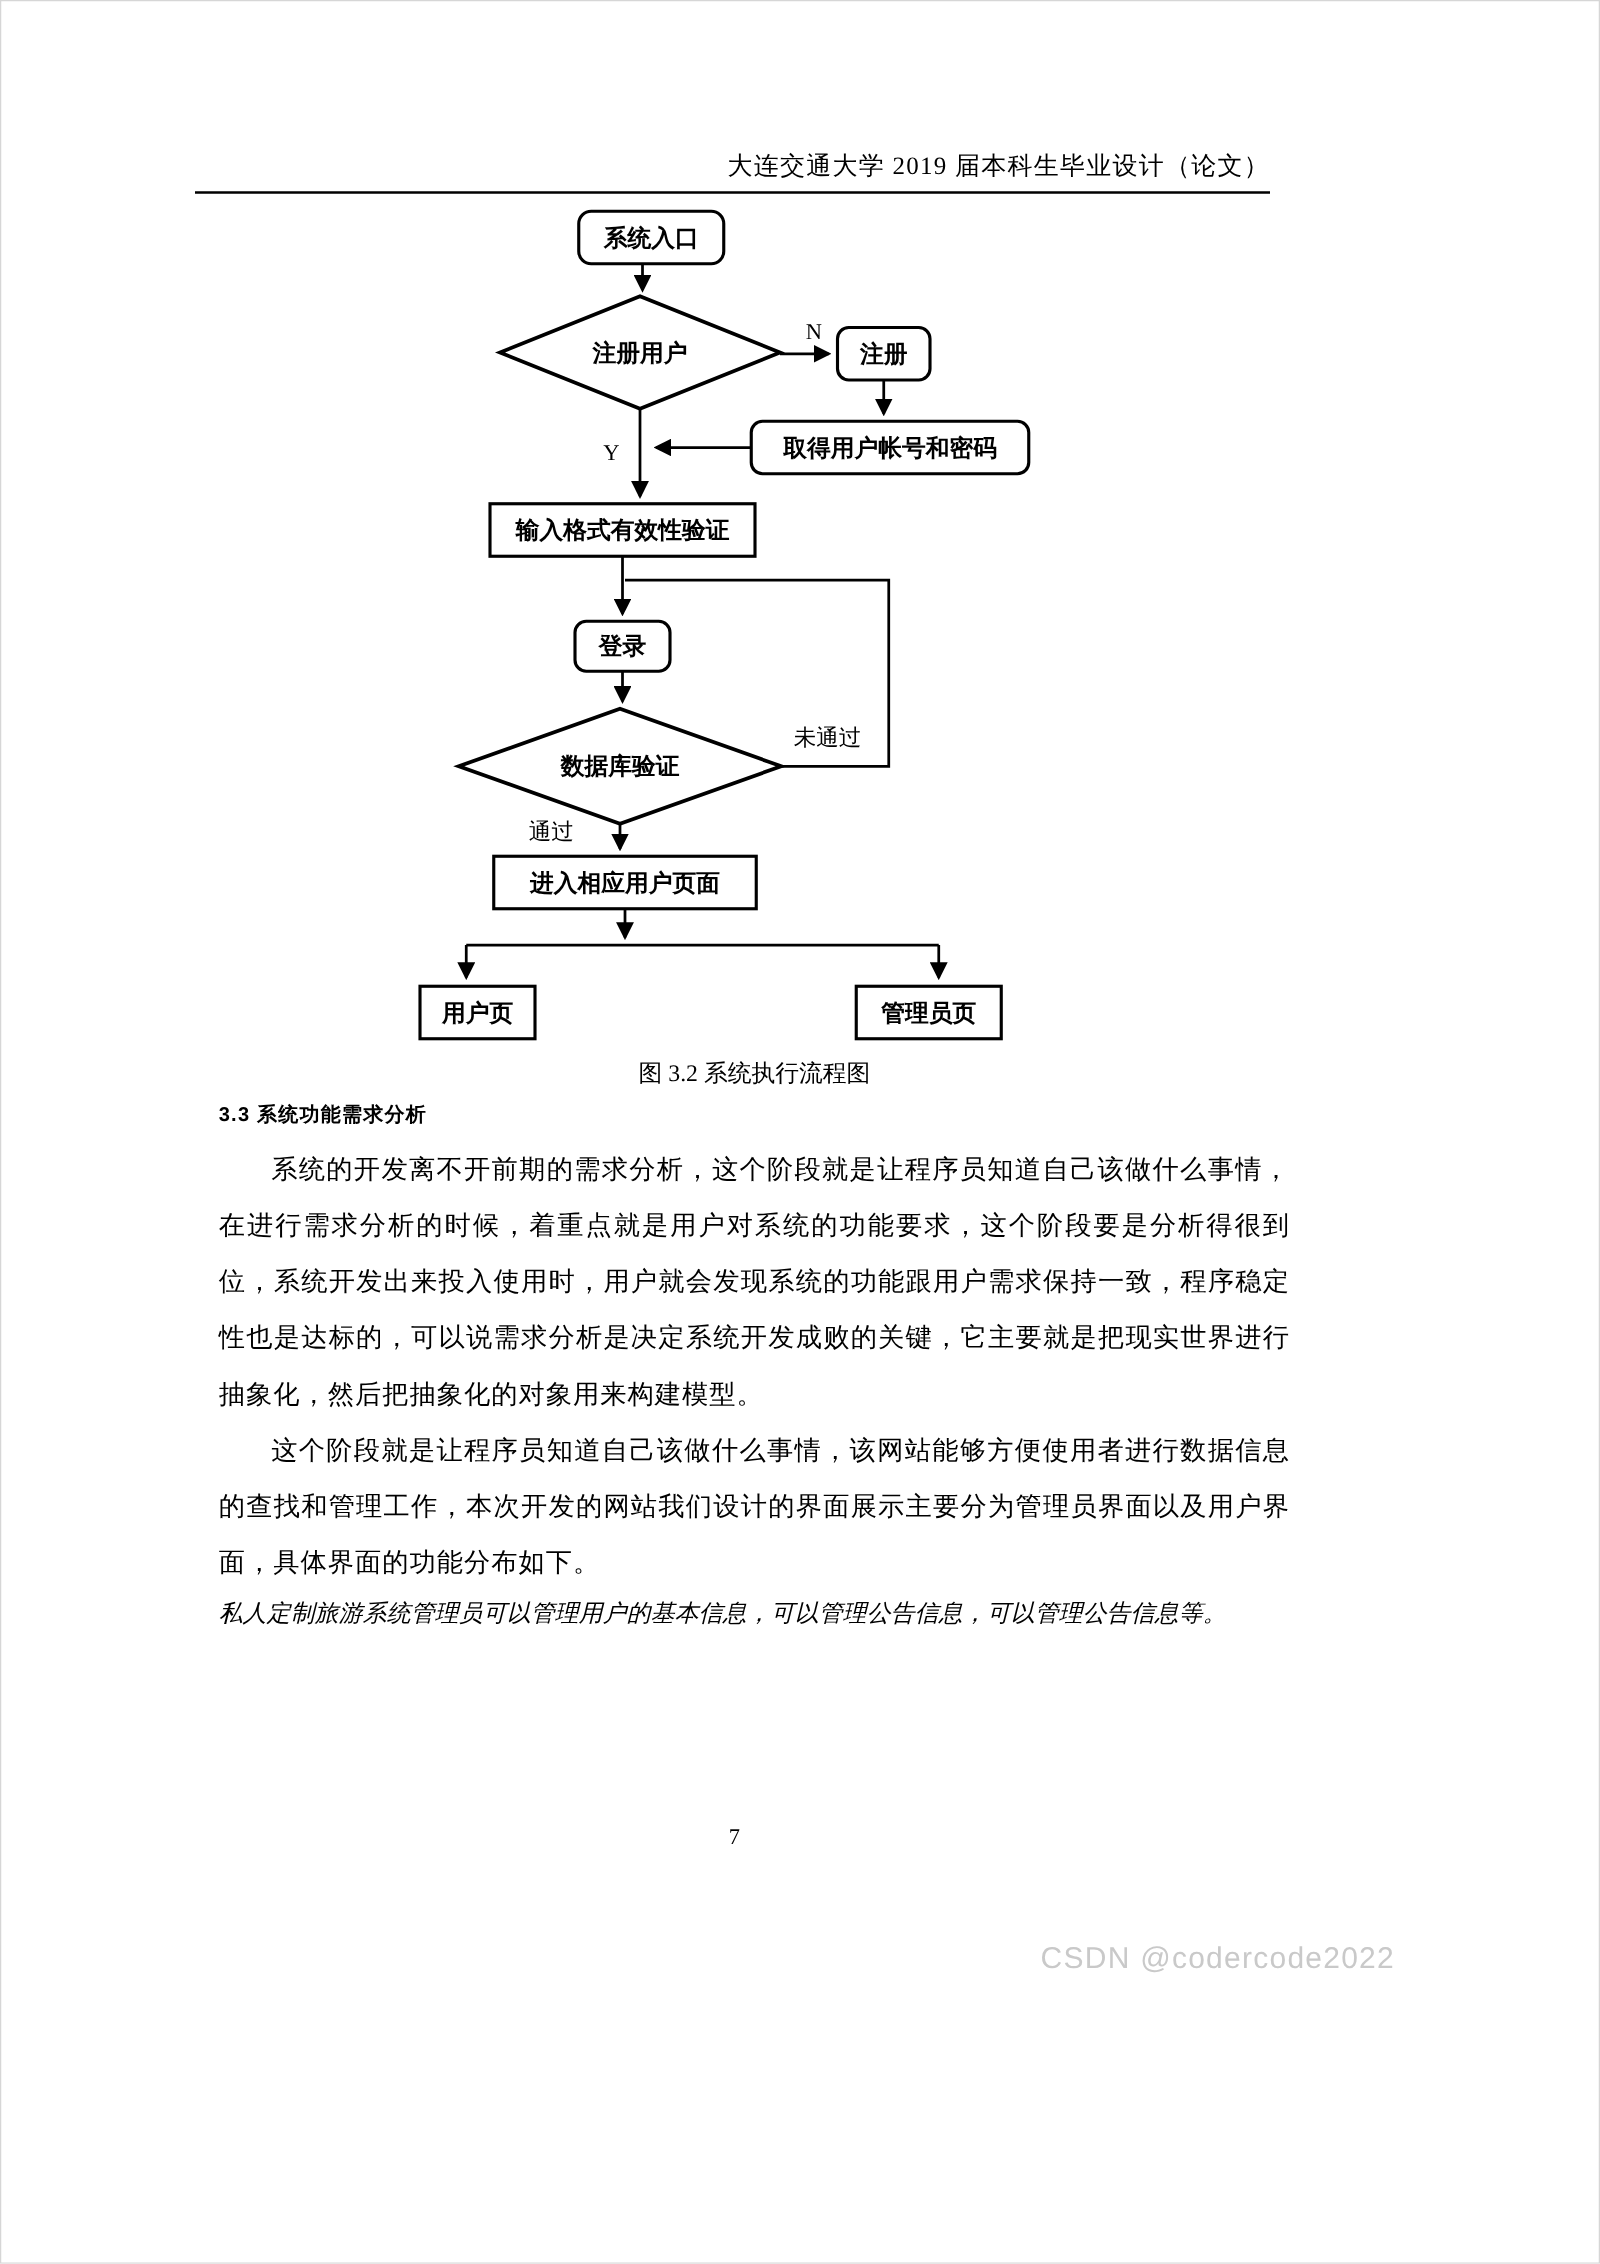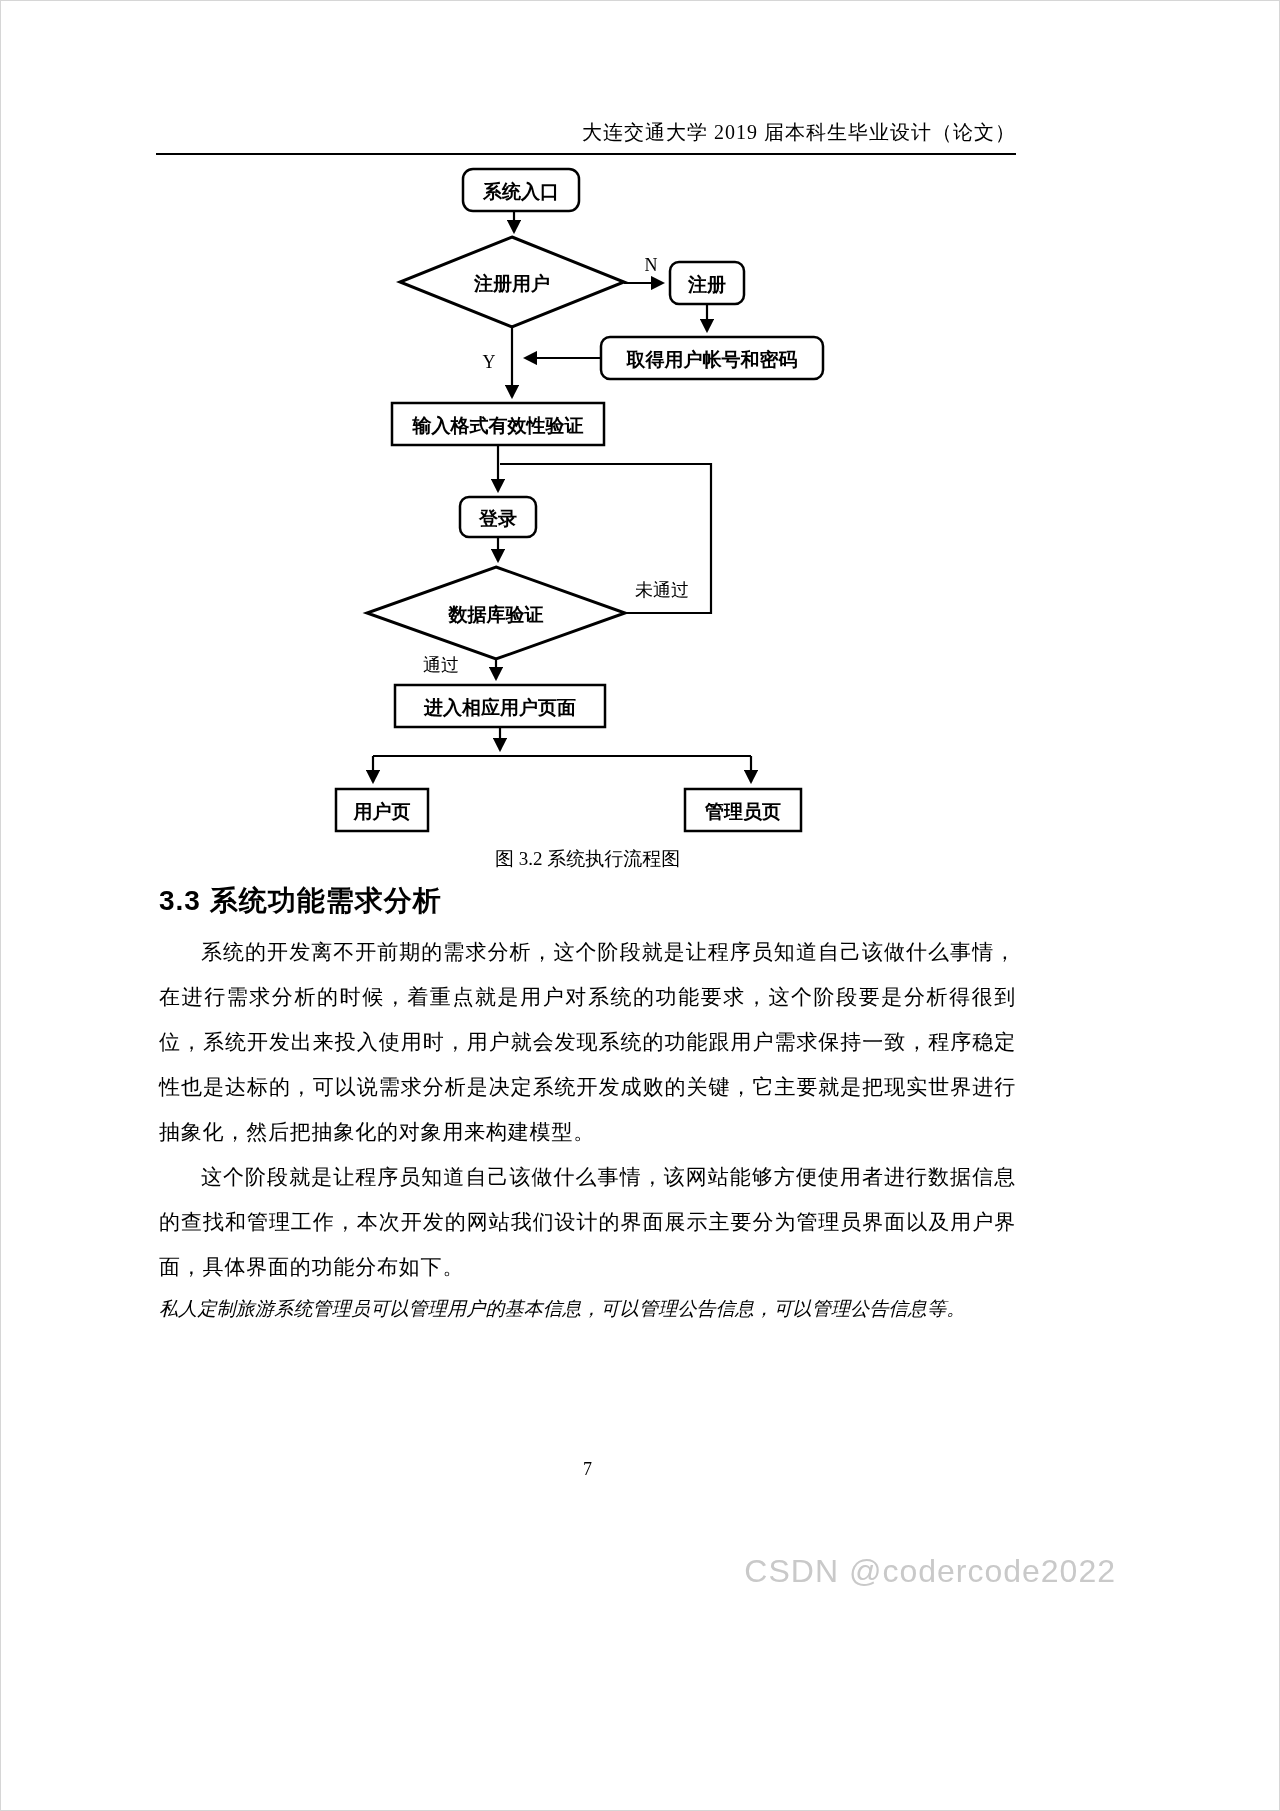--- a/index.html
+++ b/index.html
@@ -17,38 +17,38 @@
   .flowchart { position:absolute; top:0; left:0; width:1280px; height:850px; }
   .flowchart line, .flowchart polyline { stroke:#000; stroke-width:2.2; fill:none; }
   .flowchart rect, .flowchart polygon { fill:#ffffff; stroke:#000; stroke-width:2.5; }
   .flowchart polygon.thick { stroke-width:3; }
   .flowchart text {
     font-family:"Liberation Serif", serif; font-size:19px; font-weight:600;
     fill:#000; text-anchor:middle; dominant-baseline:central;
   }
   .flowchart text.small { font-size:18px; font-weight:500; }
   #arr path { fill:#000; }
-  .content { position:absolute; top:845px; left:158px; width:857px; }
+  .content { position:absolute; top:845px; left:174px; width:857px; }
   .caption { text-align:center; font-size:19px; margin-bottom:10px; }
   h2.sec {
-    font-family:"Liberation Sans", sans-serif; font-size:28px; font-weight:bold;
+    font-family:"Liberation Sans", sans-serif; font-size:16px; font-weight:bold;
     margin:8px 0 10px 0; letter-spacing:1px;
   }
   p.body {
     font-size:21px; line-height:45px; text-align:justify;
     text-indent:2em; letter-spacing:0.8px;
   }
   .note { font-size:19px; line-height:30px; margin-top:4px; letter-spacing:0.2px;font-style:italic; }
   .item { font-size:21.5px; margin:16px 0 0 44px; letter-spacing:1px; }
   .pagenum {
     position:absolute; top:1458px; left:158px; width:857px;
     text-align:center; font-size:18px;
   }
   .watermark {
-    position:absolute; top:1552px; right:163px; font-size:32px; color:#c9c9c9;
+    position:absolute; top:1552px; right:163px; font-size:24px; color:#c9c9c9;
     font-family:"Liberation Sans", sans-serif; letter-spacing:1px;
   }
 </style>
 </head>
 <body>
 
 <div class="page">
 
   <div class="header">大连交通大学 2019 届本科生毕业设计（论文）</div>
 

